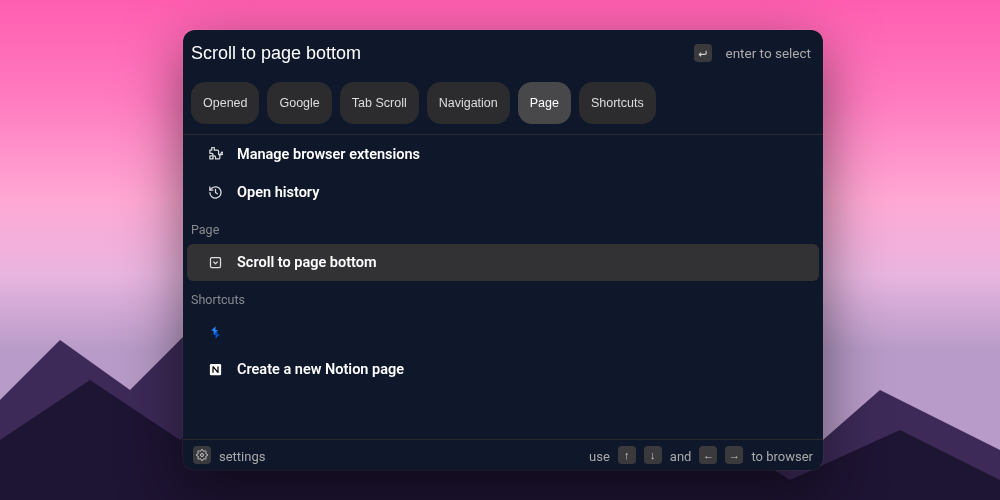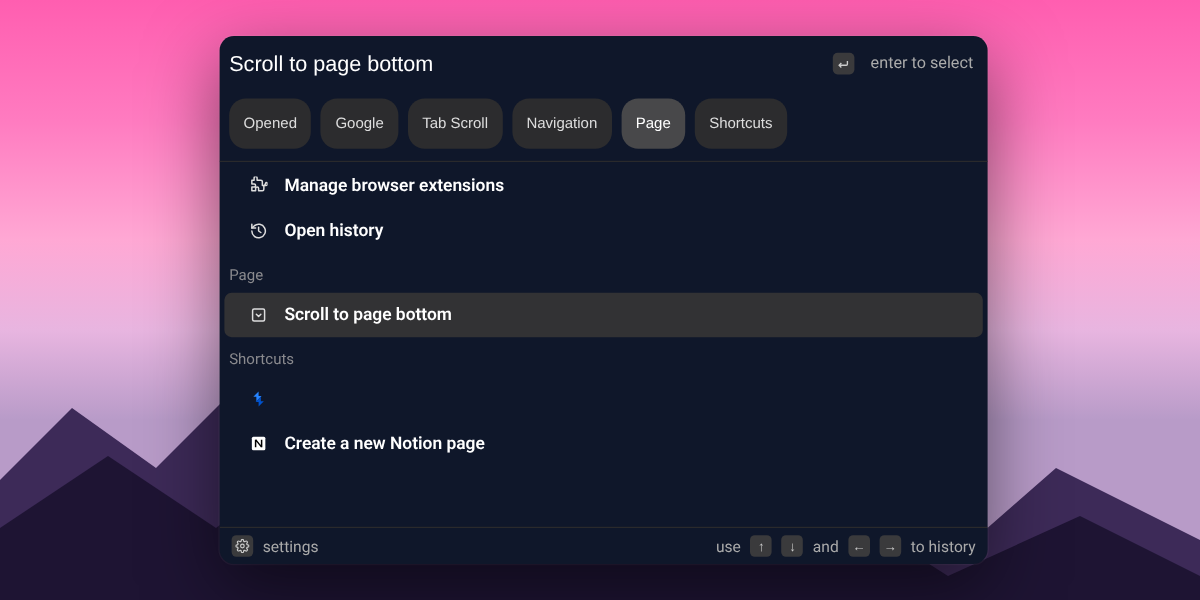--- a/index.html
+++ b/index.html
@@ -185,16 +185,16 @@
         </svg>
     </span>
     <span>settings</span>
     <span class="spacer"></span>
     <span>use</span>
     <span class="key">↑</span>
     <span class="key">↓</span>
     <span>and</span>
     <span class="key">←</span>
     <span class="key">→</span>
-    <span>to history</span>
+    <span>to browser</span>
   </div>
 
 </div>
 
 </body></html>

